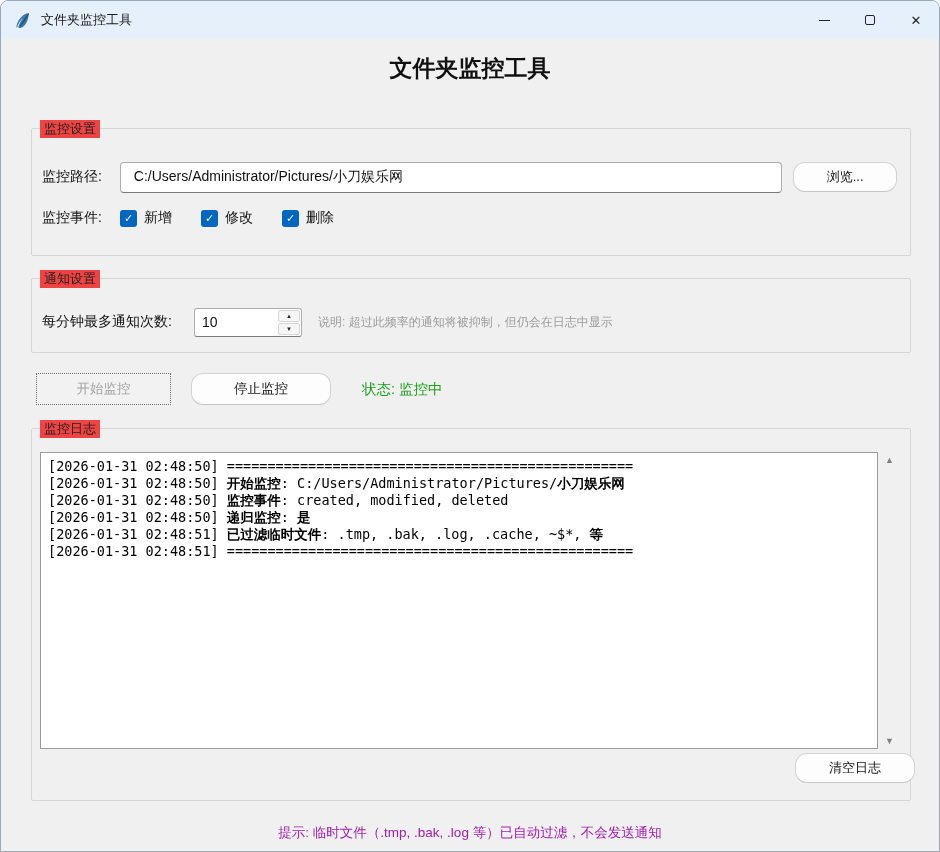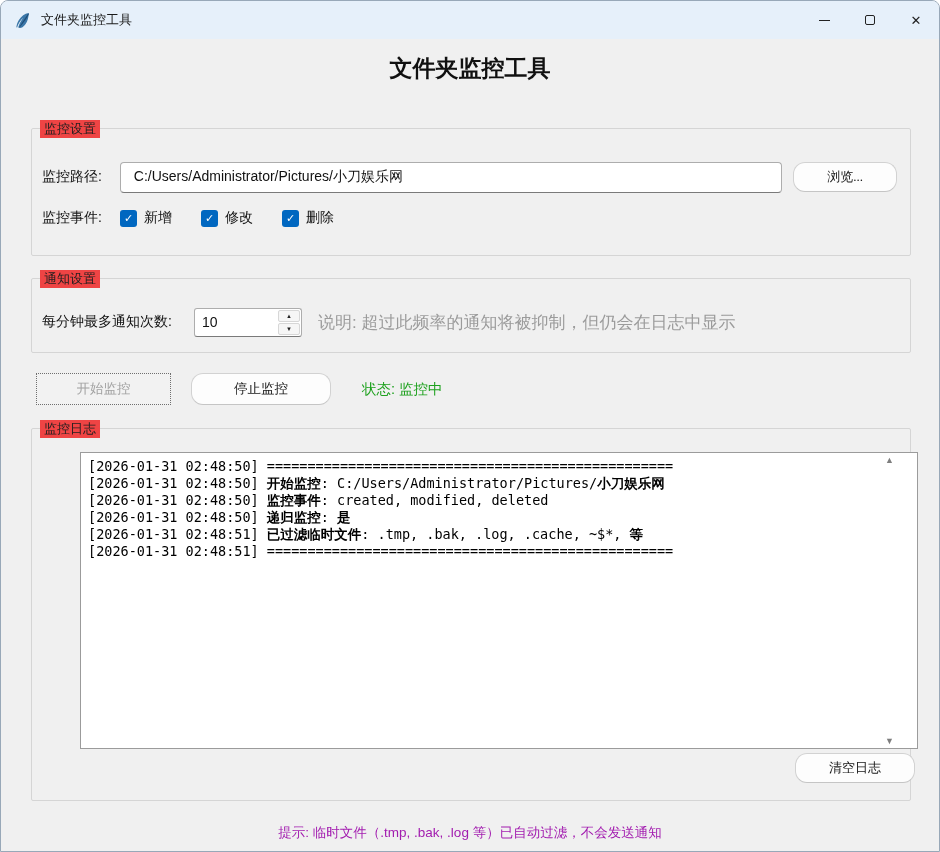--- a/index.html
+++ b/index.html
@@ -64,21 +64,21 @@
     background:#ffffff;
     border:1px solid #adadad; border-bottom-color:#7a7a7a;
     border-radius:4px; padding:0 13px; outline:none;
   }
   .browse-btn { margin-left:11px; }
 
   .btn {
     height:30px; background:#fdfdfd;
     border:1px solid #d2d2d2; border-bottom-color:#c5c5c5;
     border-radius:12px; font-size:13px; color:#151515;
-    font-family:Liberation Serif, serif;
+    font-family:Liberation Sans, sans-serif;
     display:inline-flex; align-items:center; justify-content:center;
     cursor:default;
   }
   .browse-btn { width:104px; }
 
   
   .row-events { position:absolute; top:80px; left:10px; display:flex; align-items:center; }
   .row-events .form-label { width:78px; }
   .cb-item { display:flex; align-items:center; margin-right:29px; }
   .cb-box {
@@ -102,38 +102,38 @@
     font-size:14px; color:#111; padding-left:7px;
     font-family:"Liberation Sans","DejaVu Sans",sans-serif;
   }
   .spin-arrows { position:absolute; right:1px; top:1px; bottom:1px; width:22px; display:flex; flex-direction:column; }
   .spin-btn {
     flex:1; background:#f6f6f6; border:1px solid #d7d7d7; border-radius:2px;
     display:flex; align-items:center; justify-content:center;
     font-size:6px; color:#222; line-height:1;
   }
   .spin-btn + .spin-btn { margin-top:1px; }
-  .rate-hint { margin-left:16px; font-size:17px; color:#9b9b9b; }
+  .rate-hint { margin-left:16px; font-size:12px; color:#9b9b9b; }
 
   
   .controls-row { position:absolute; top:372px; left:35px; display:flex; align-items:center; }
   .start-btn {
     width:135px; height:32px;
     background:#f2f2f2; border:1px dotted #6f6f6f; border-radius:0;
     color:#a2a2a2; font-size:13.5px;
     display:flex; align-items:center; justify-content:center;
   }
   .stop-btn { width:140px; height:32px; margin-left:20px; font-size:13.5px; }
   .status-label { margin-left:31px; font-size:14.5px; }
 
   
   .log-area {
     position:absolute; left:8px; top:23px; width:838px; height:297px;
     background:#ffffff; border:1px solid #9b9b9b;
-    padding:5px 7px; overflow:hidden;margin-left:40px;
+    padding:5px 7px; overflow:hidden;
   }
   .log-line {
     font-family:"DejaVu Sans Mono","Liberation Mono",monospace;
     font-size:13.5px; line-height:17px; color:#000;
     white-space:pre; 
   }
   .log-line b { font-family:"Liberation Sans","DejaVu Sans",sans-serif; font-size:13.5px; }
   .log-scrollbar {
     position:absolute; left:849px; top:23px; width:17px; height:297px;
     display:flex; flex-direction:column; justify-content:space-between; align-items:center;

